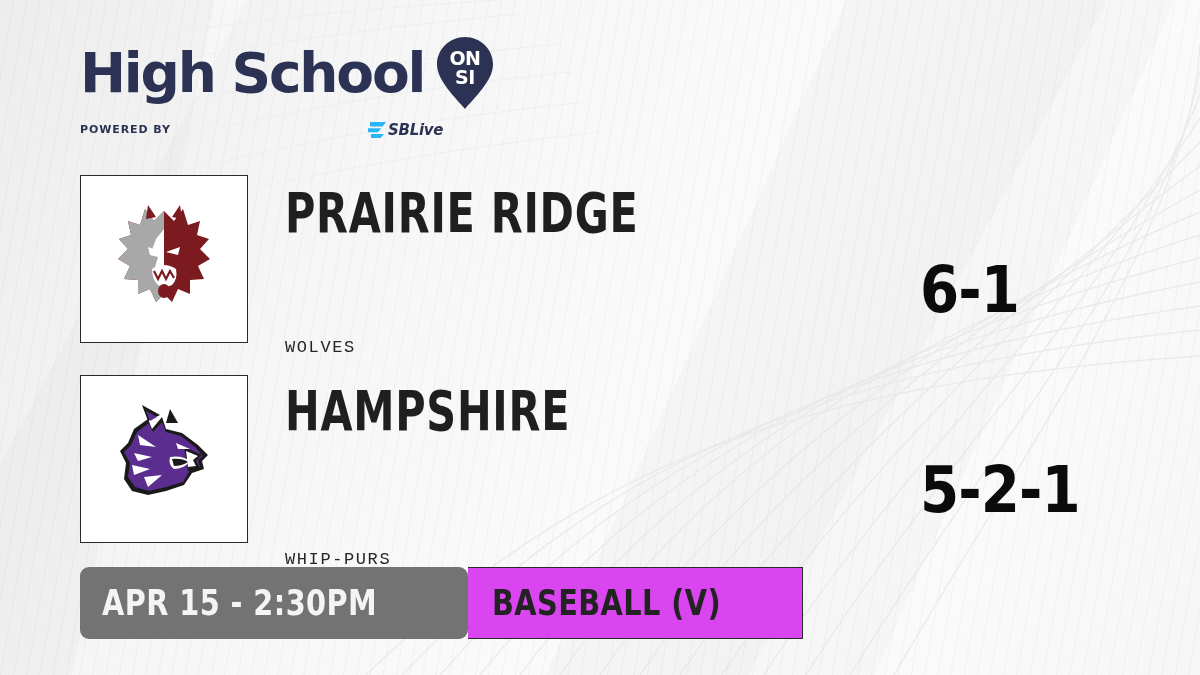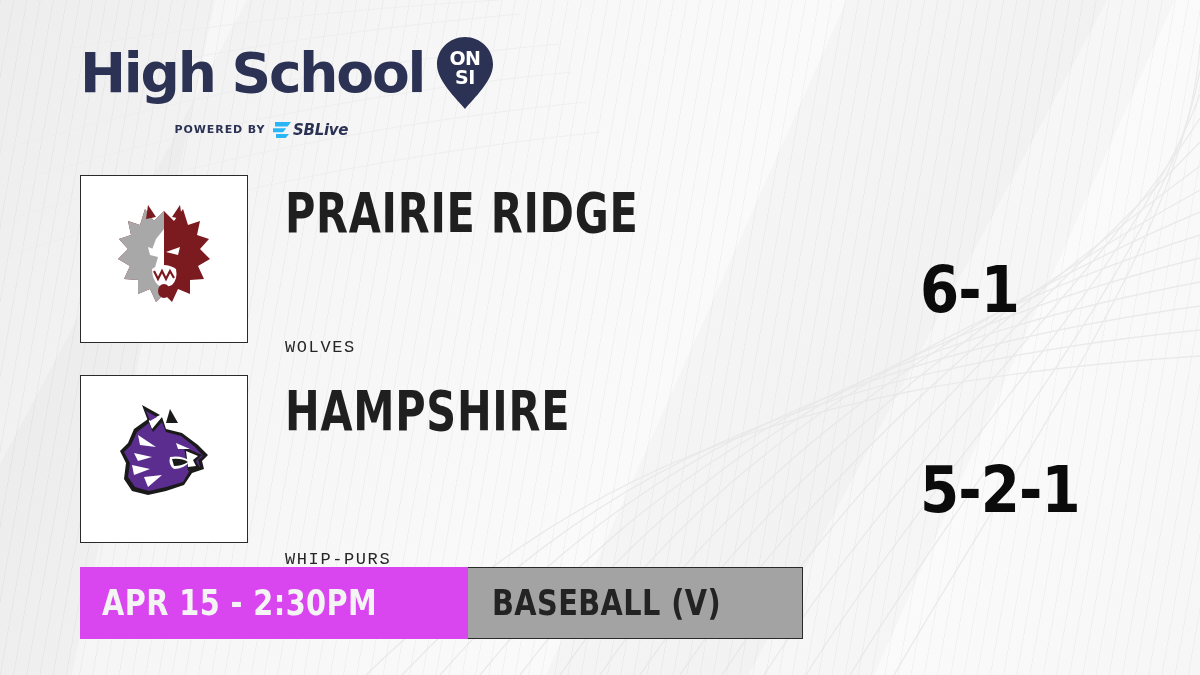--- a/index.html
+++ b/index.html
@@ -81,21 +81,21 @@
     font-size: 55px;
     line-height: 1;
     letter-spacing: -2.2px;
     color: #2c3253;
     white-space: nowrap;
   }
   .pin { display: block; }
   .powered {
     display: flex;
     align-items: center;
-    justify-content: center;
+    justify-content: space-between;
     gap: 8px;
     margin-top: 9px;
     padding-right: 48px;
   }
   .powered-label {
     font-family: "DejaVu Sans", sans-serif;
     font-size: 11px;
     font-weight: 700;
     letter-spacing: 0.9px;
     color: #2c3253;
@@ -172,38 +172,39 @@
   
   .footer-bar {
     position: absolute;
     left: 80px;
     top: 567px;
     height: 72px;
     display: flex;
     align-items: stretch;
   }
   .footer-date {
-    background: #d946ef;
+    background: #737373;
     display: flex;
     align-items: center;
     padding: 0 22px;
+    border-radius: 9px;
   }
   .footer-date-text {
     font-family: "DejaVu Sans", sans-serif;
     font-weight: 700;
     font-size: 36px;
     line-height: 1;
     color: #f4f4f4;
     white-space: nowrap;
     transform: scaleX(0.8);
     transform-origin: left center;
     letter-spacing: 0.5px;
   }
   .footer-sport {
-    background: #a3a3a3;
+    background: #d946ef;
     border: 1.5px solid #2a2a2a;
     border-left: none;
     box-sizing: border-box;
     display: flex;
     align-items: center;
     padding: 0 24px;
   }
   .footer-sport-text {
     font-family: "DejaVu Sans", sans-serif;
     font-weight: 700;

